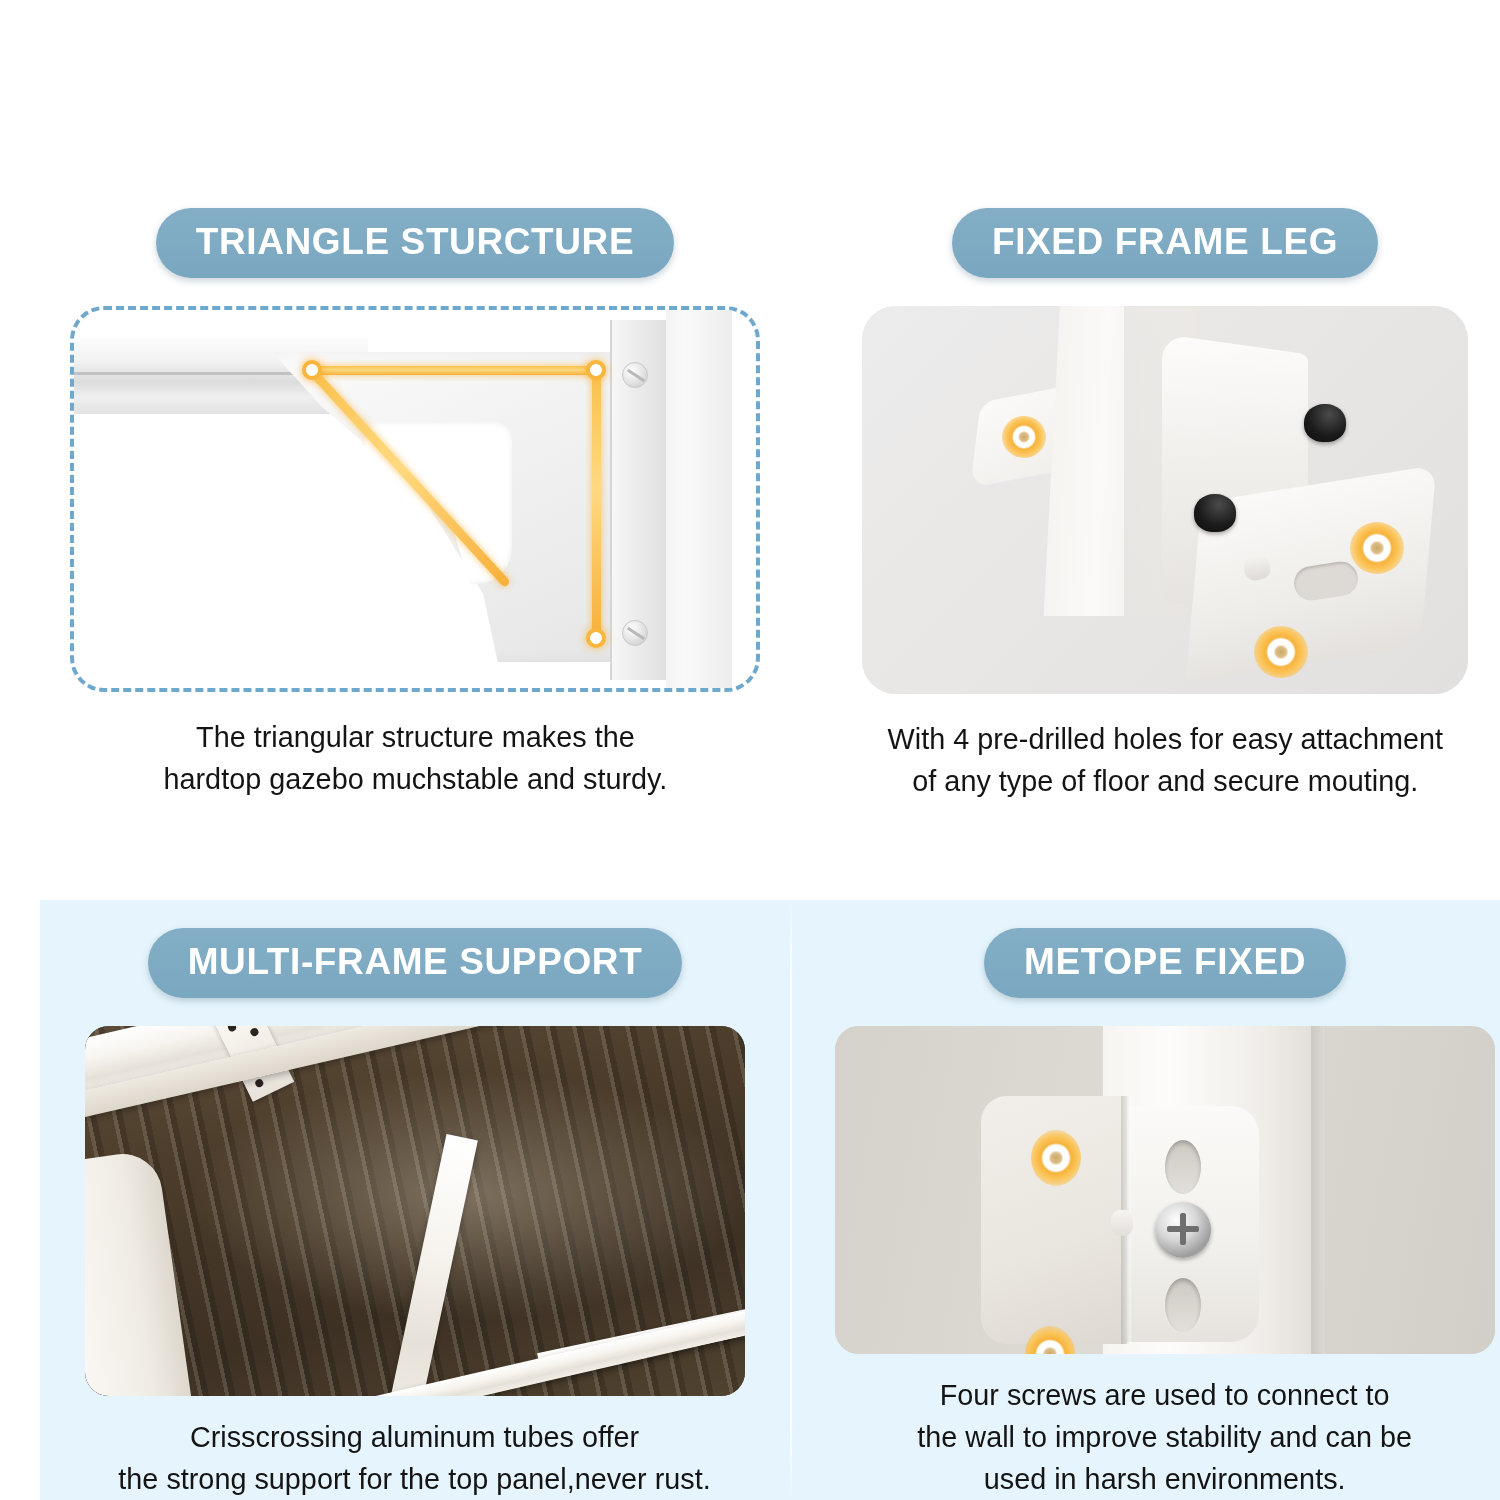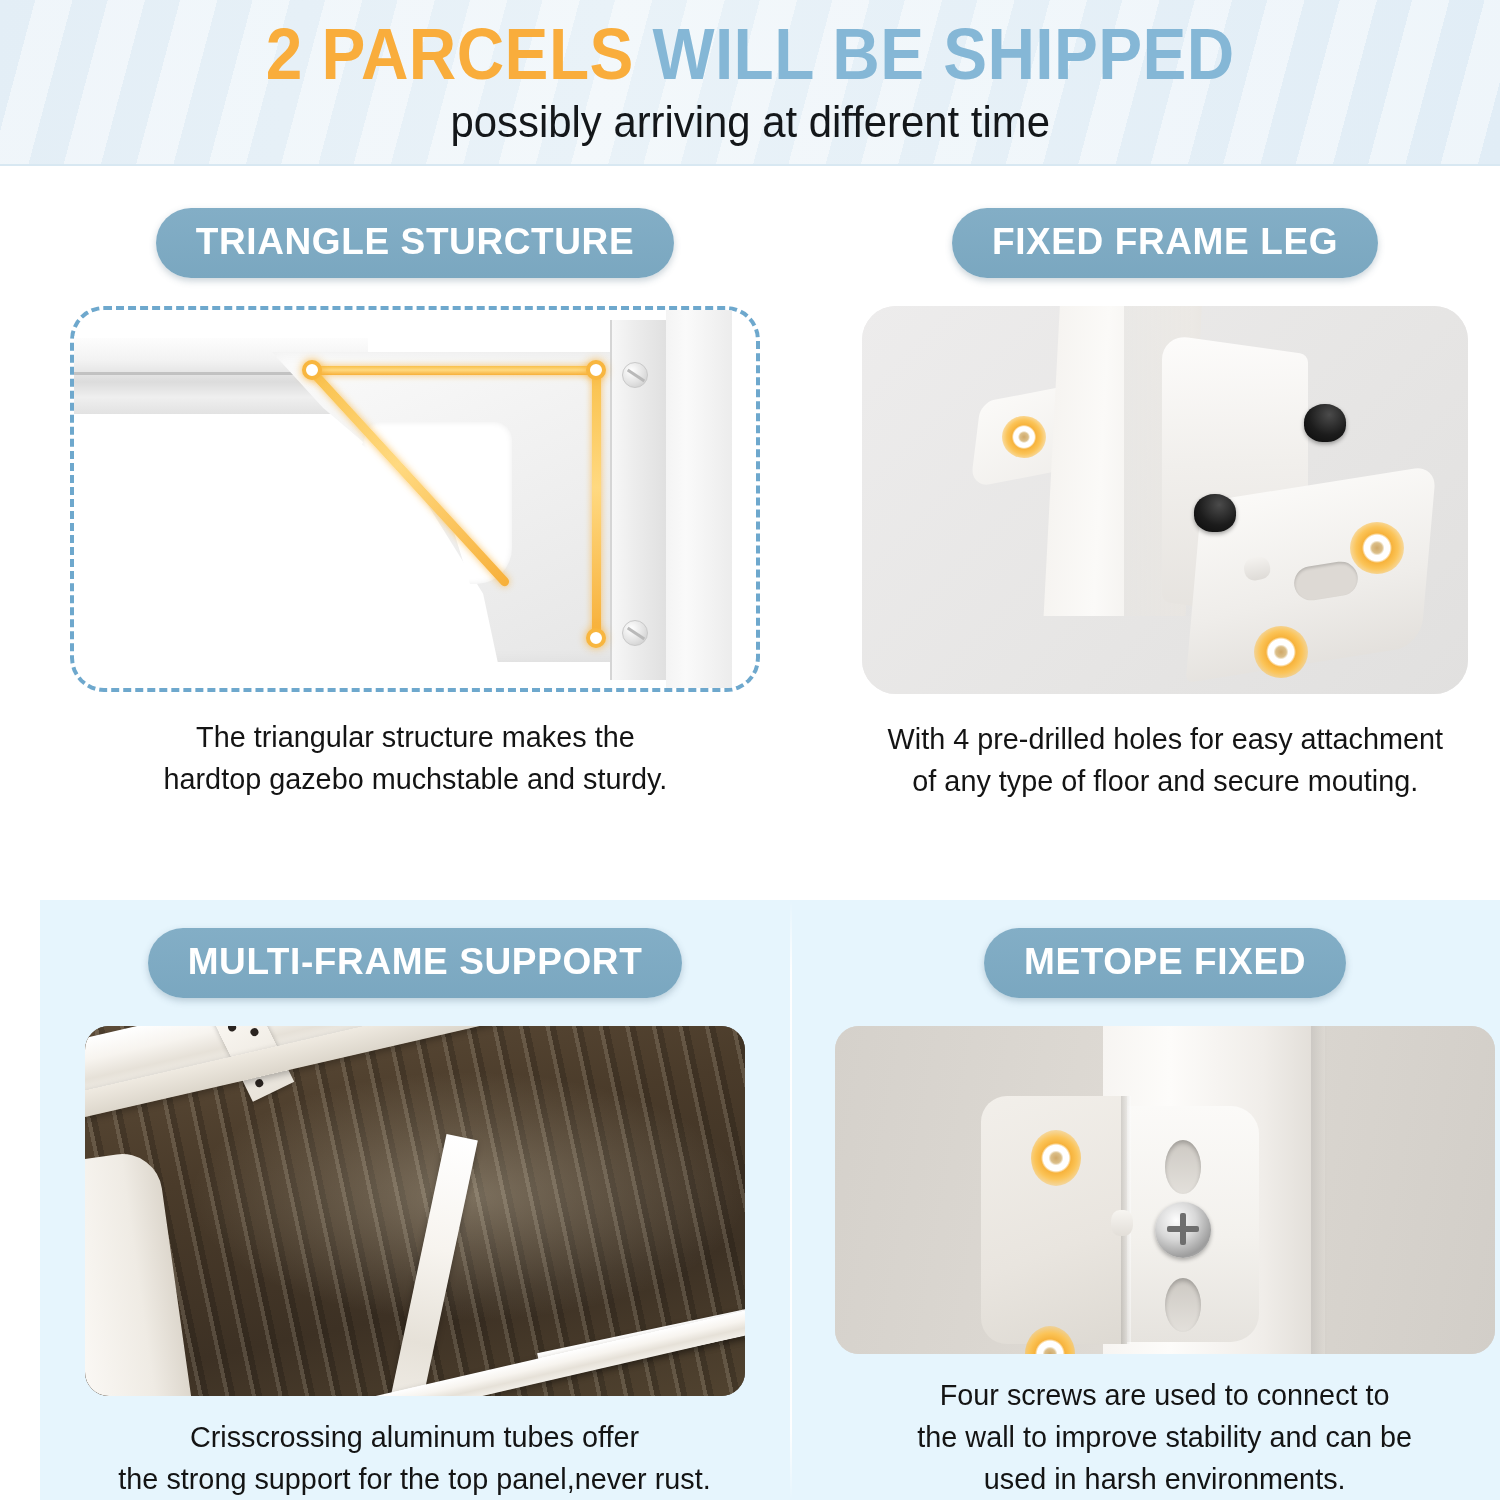--- a/index.html
+++ b/index.html
@@ -498,27 +498,20 @@
     background: #6e6e6e; border-radius: 2px;
   }
   .met-ring-1 { left: 196px; top: 104px; width: 50px; height: 56px; }
   .met-ring-2 { left: 190px; top: 300px; width: 50px; height: 56px; }
 </style>
 </head>
 <body>
 
 <div class="page">
 
-  <div class="header-band">
-    <div class="header-stripes"></div>
-    <div class="headline">
-      <span class="hl-orange">2 PARCELS</span><span class="hl-blue"> WILL BE SHIPPED</span>
-    </div>
-    <div class="subline">possibly arriving at different time</div>
-  </div>
 
   <div class="quadrants">
 
     <div class="qrow qrow-top">
 
       <div class="quad quad-left">
         <div class="pill">TRIANGLE STURCTURE</div>
 
         <div class="photo photo-triangle">
           <div class="tri-art">

